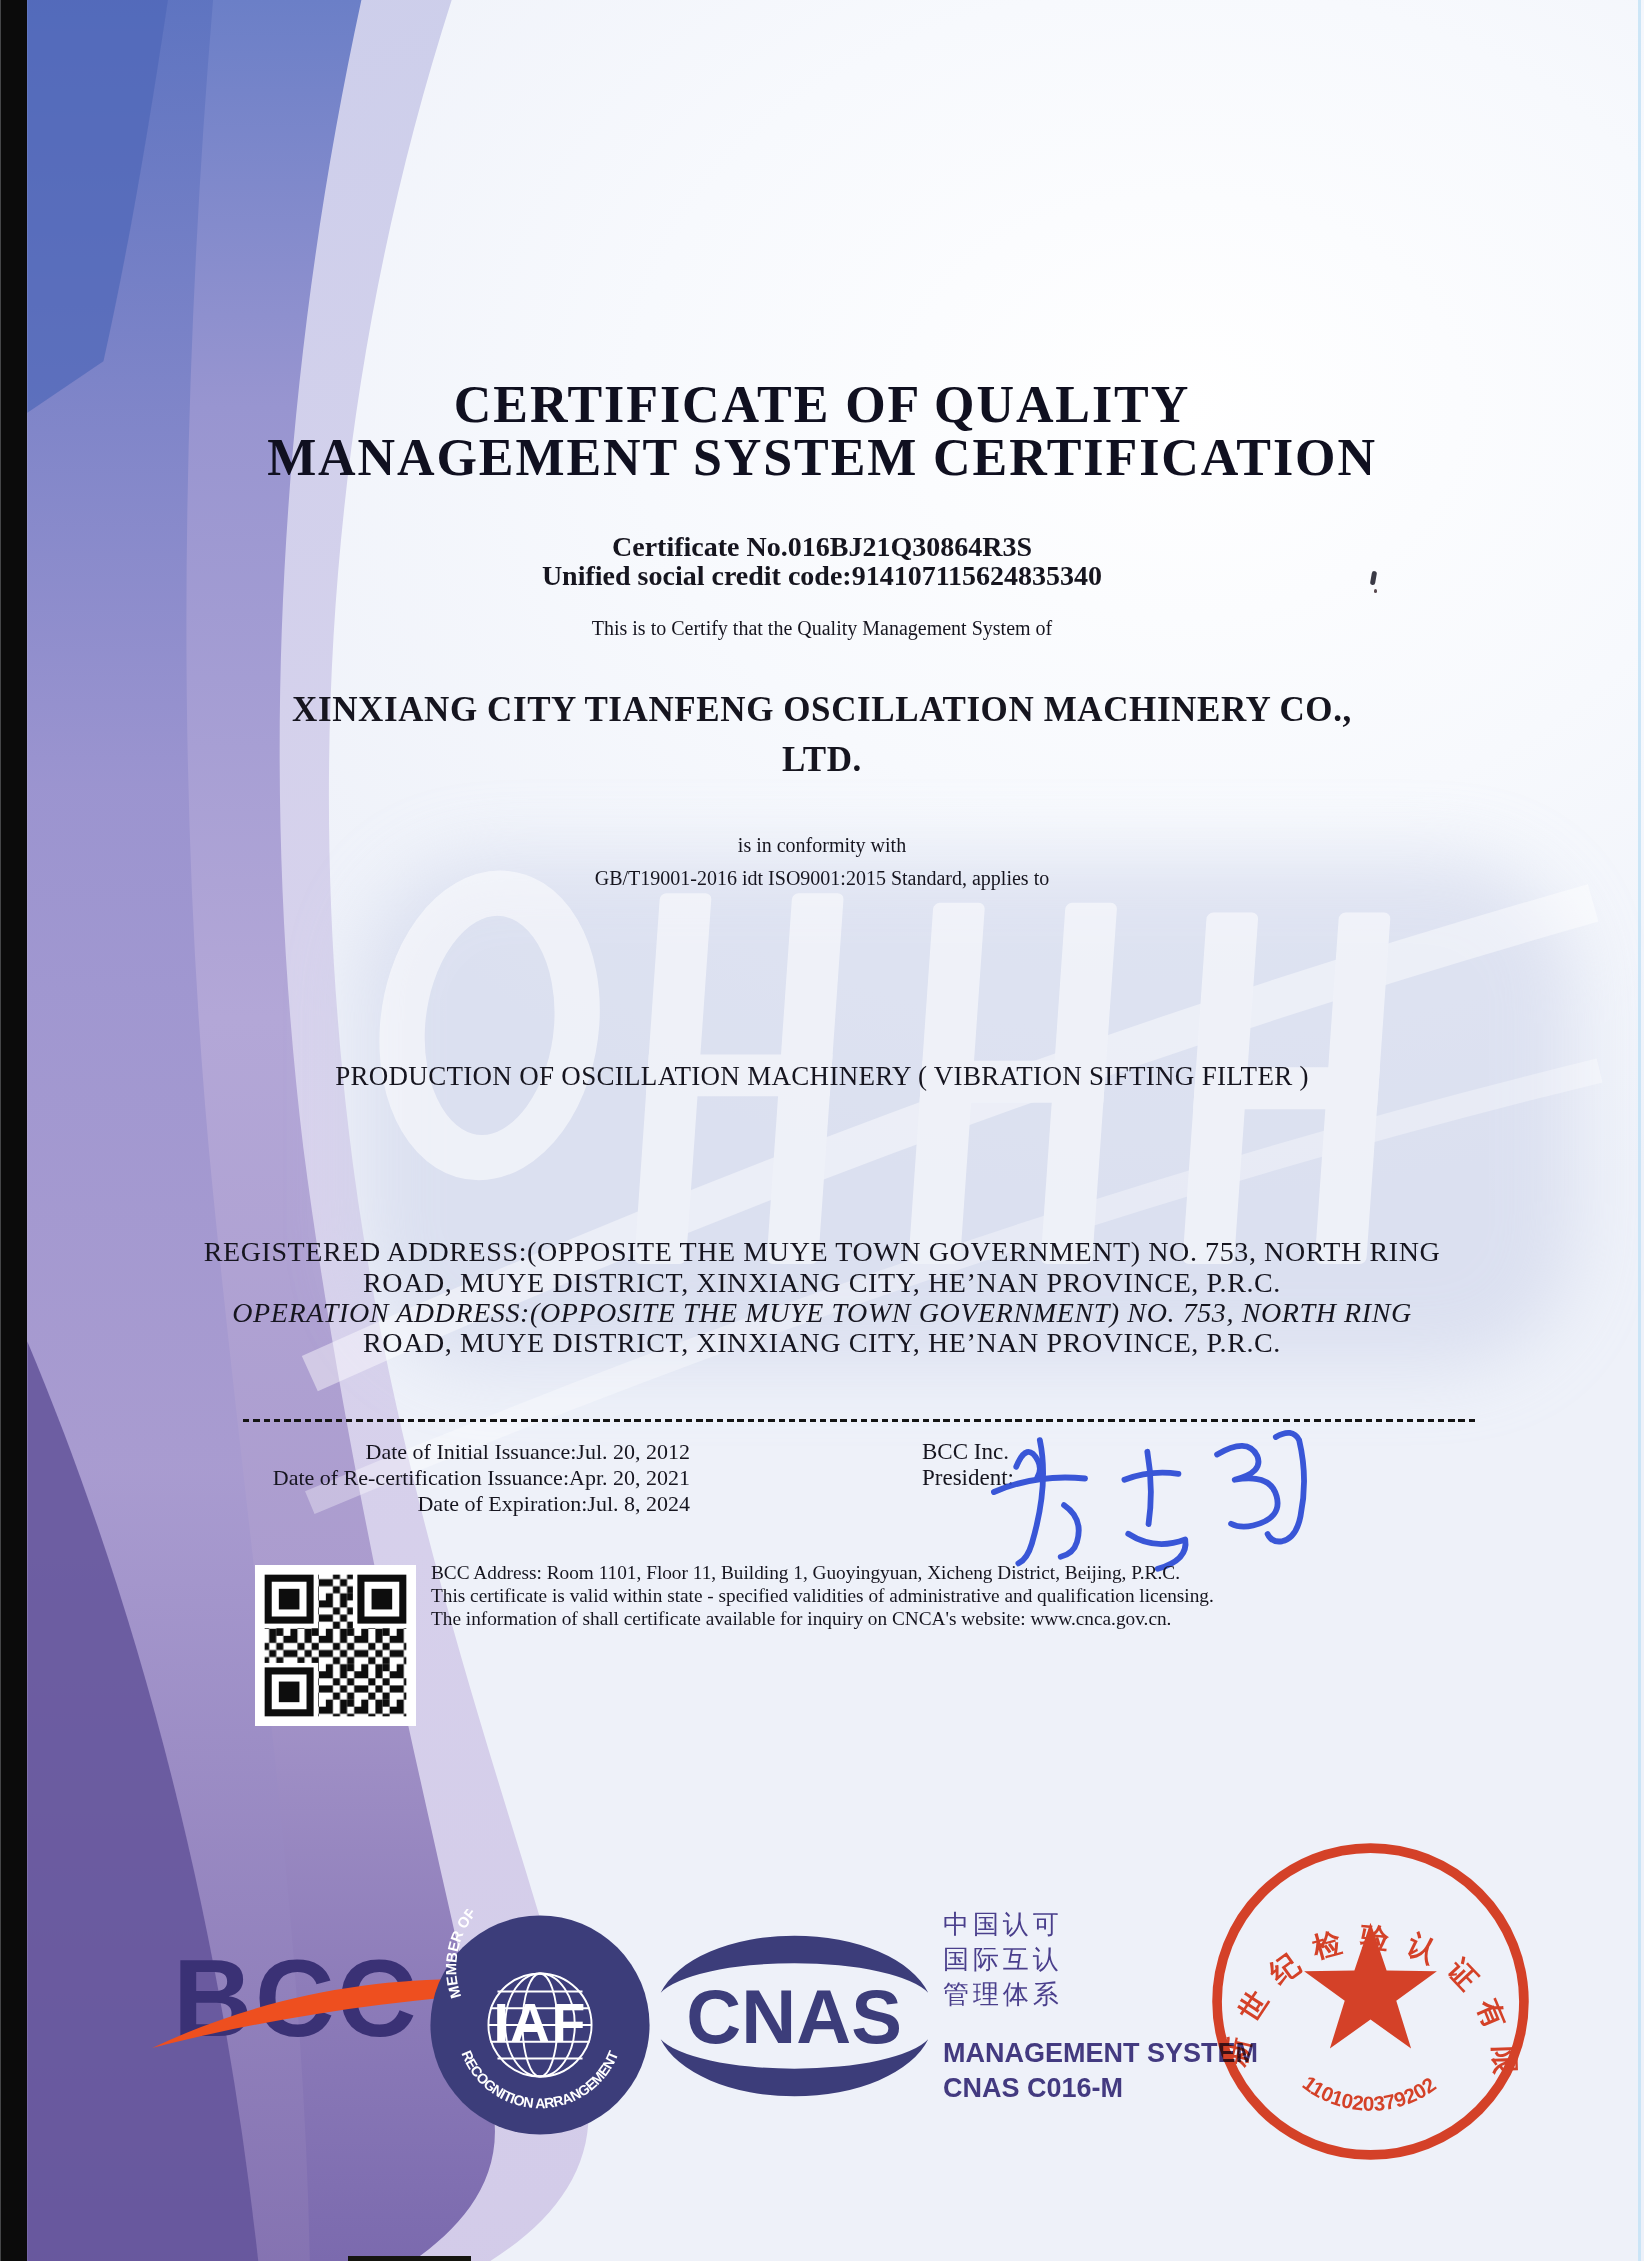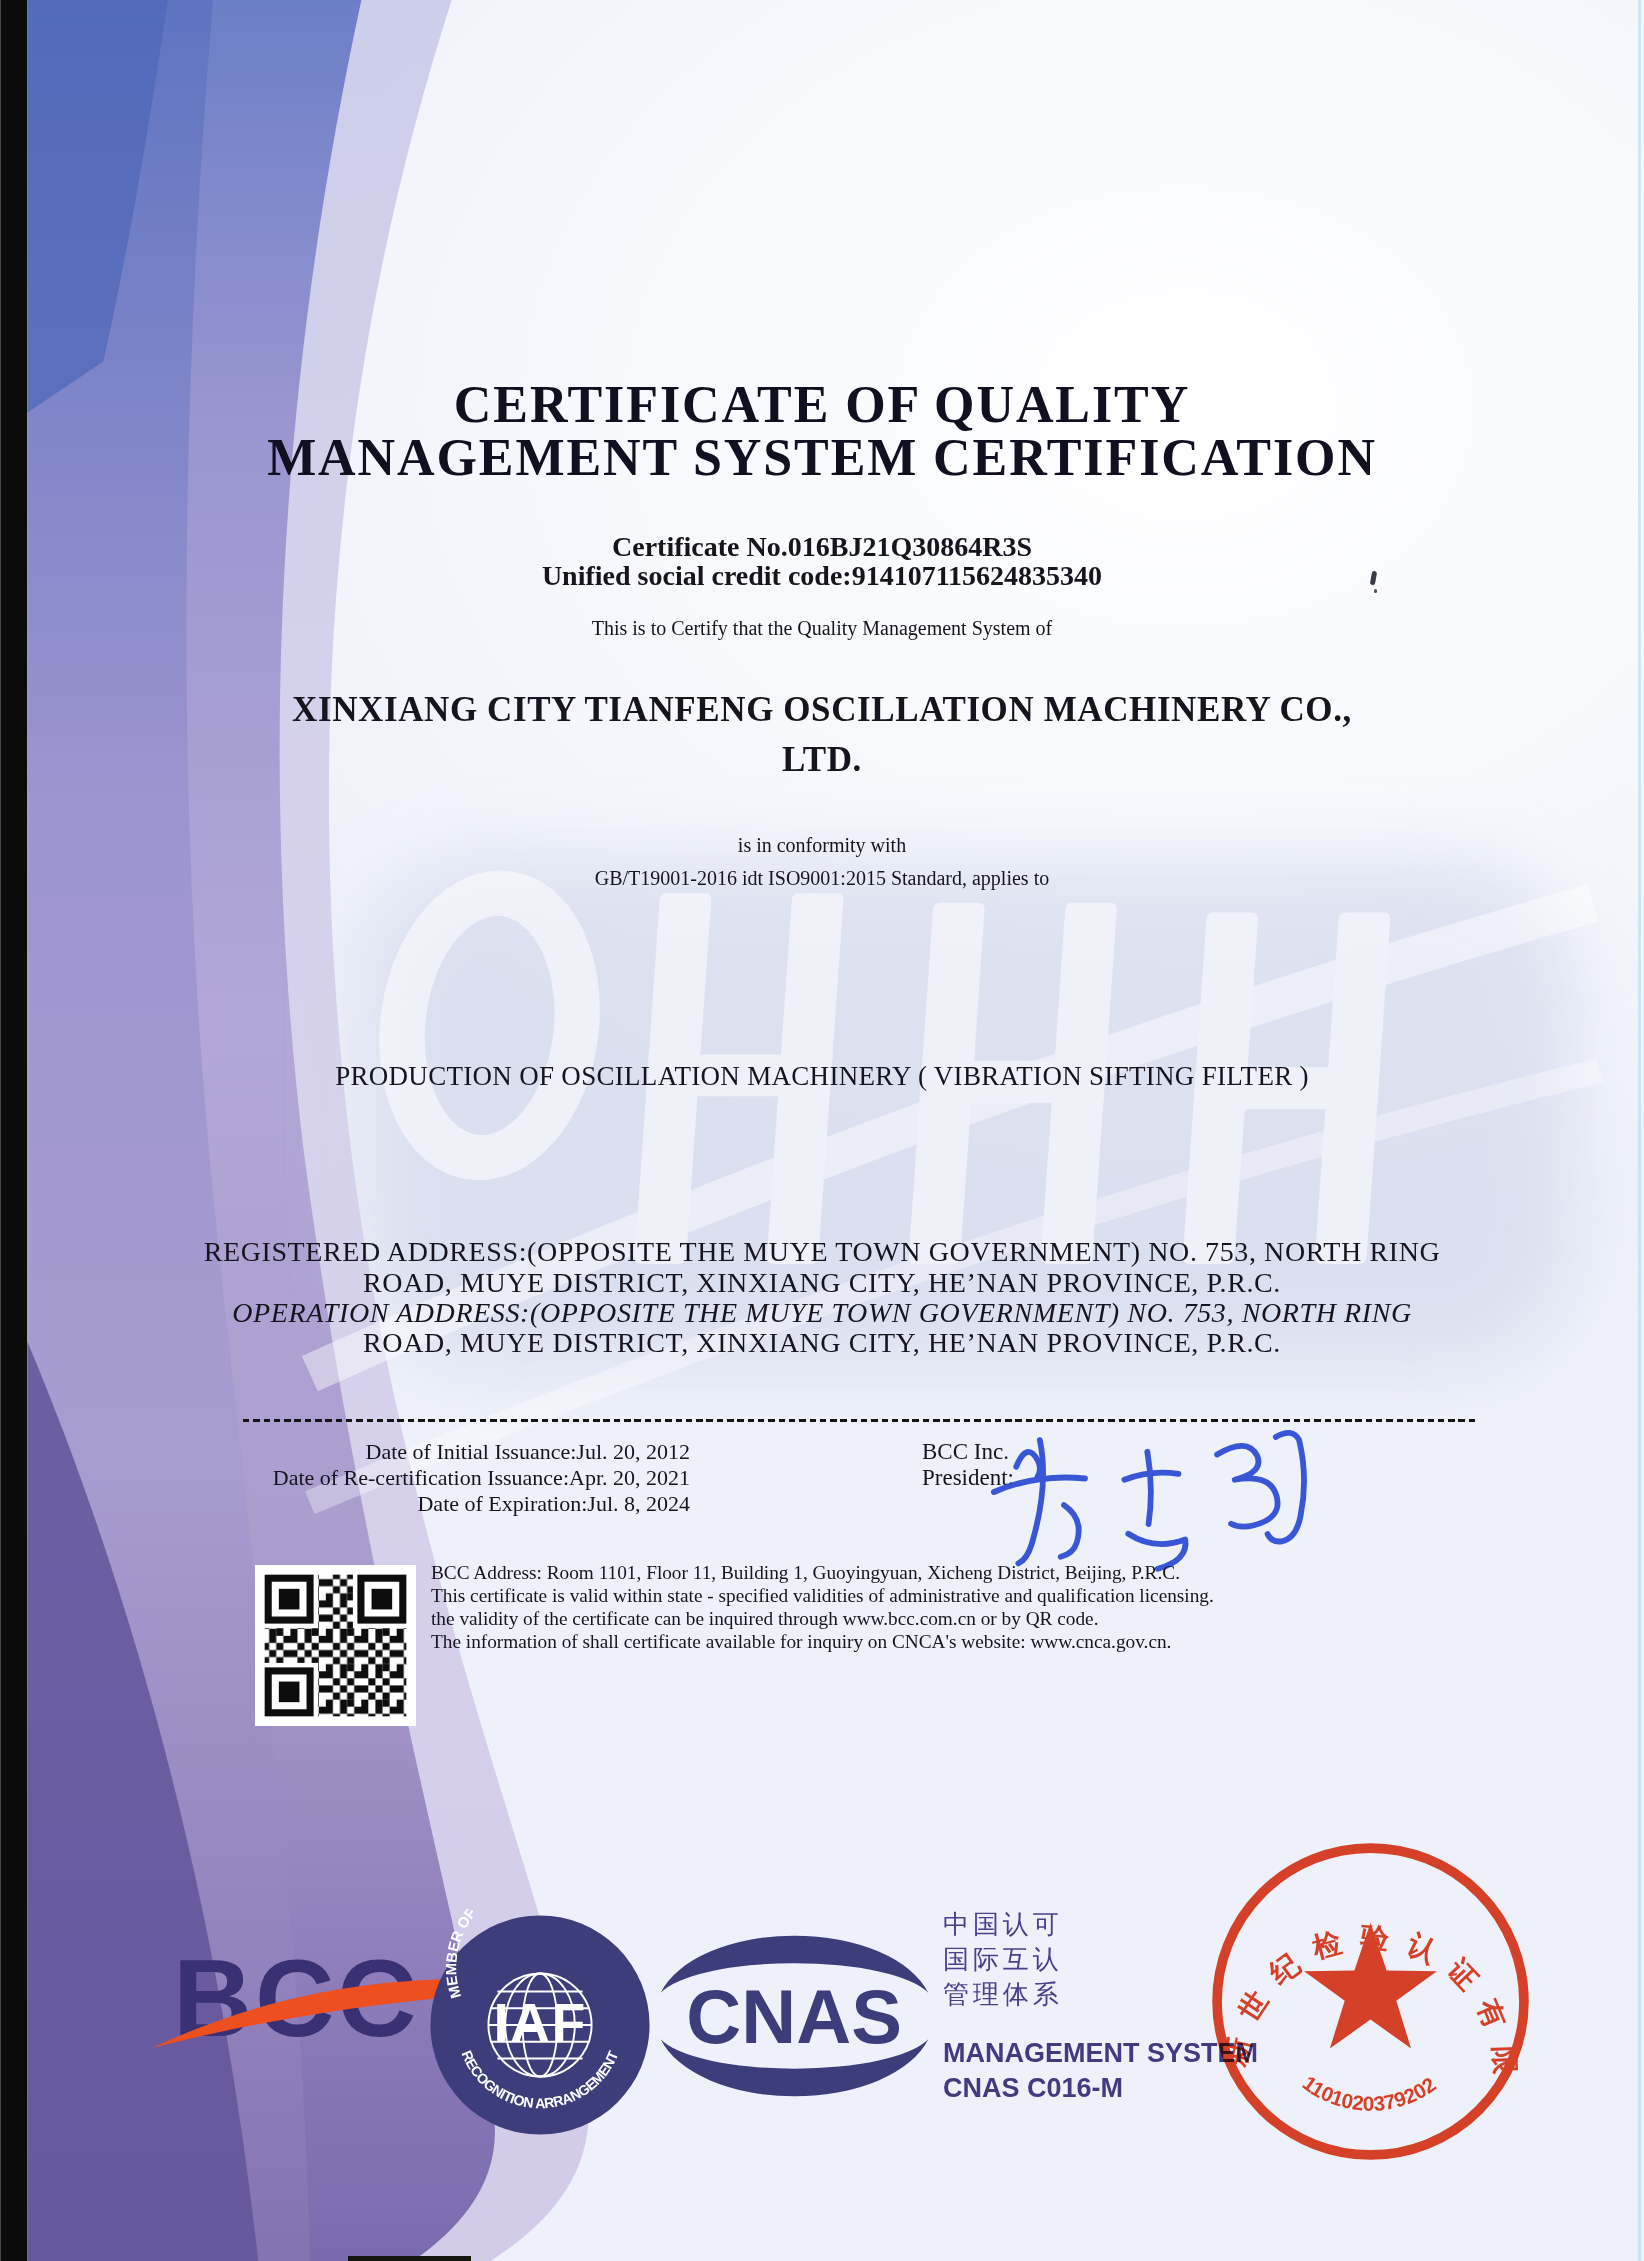--- a/index.html
+++ b/index.html
@@ -183,21 +183,20 @@
       <rect x="15" y="159" width="76" height="76" fill="#0d0d0d"></rect>
         <rect x="26" y="170" width="54" height="54" fill="#ffffff"></rect>
         <rect x="37" y="181" width="32" height="32" fill="#0d0d0d"></rect>
     </g>
   </svg>
 </div>
 
 <div class="fineprint">
   <div>BCC Address: Room 1101, Floor 11, Building 1, Guoyingyuan, Xicheng District, Beijing, P.R.C.</div>
   <div>This certificate is valid within state - specified validities of administrative and qualification licensing.</div>
-  <div>the validity of the certificate can be inquired through www.bcc.com.cn or by QR code.</div>
   <div>The information of shall certificate available for inquiry on CNCA's website: www.cnca.gov.cn.</div>
 </div>
 
 <div class="footer-bcc-text">BCC</div>
 <svg class="abs" width="490" height="103" viewBox="0 0 760 160" style="left:142px;top:1961px;">
   <path d="M15,135 C260,20 500,12 715,45 C480,45 230,80 15,135 Z" fill="#ee4f1f"></path>
 </svg>
 
 <svg class="abs" width="232" height="232" viewBox="0 0 360 360" style="left:424px;top:1909px;">
   <defs>

